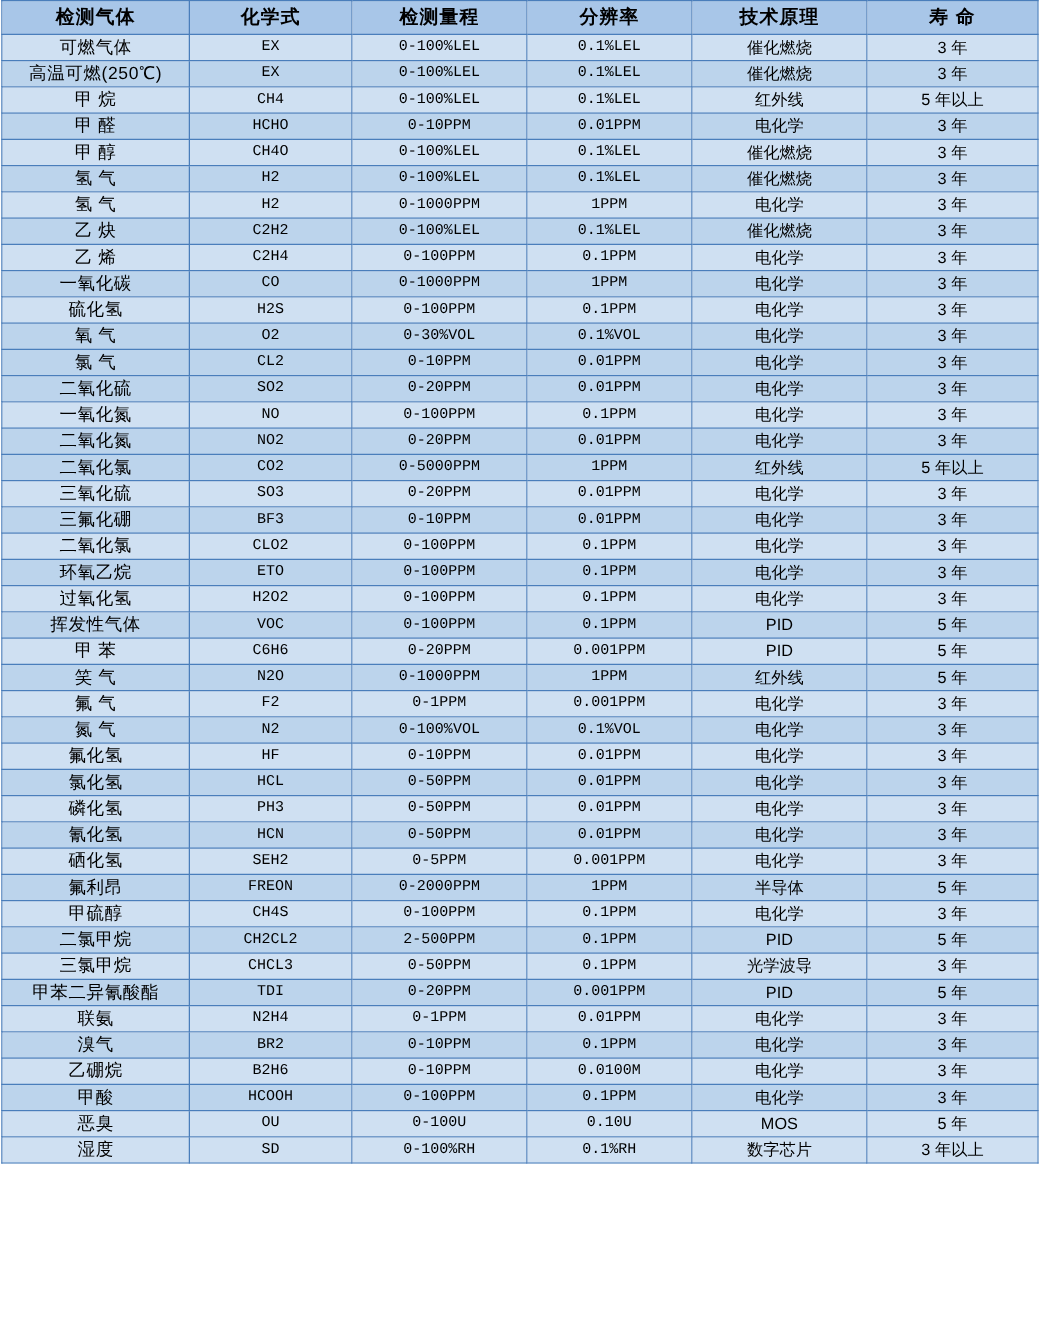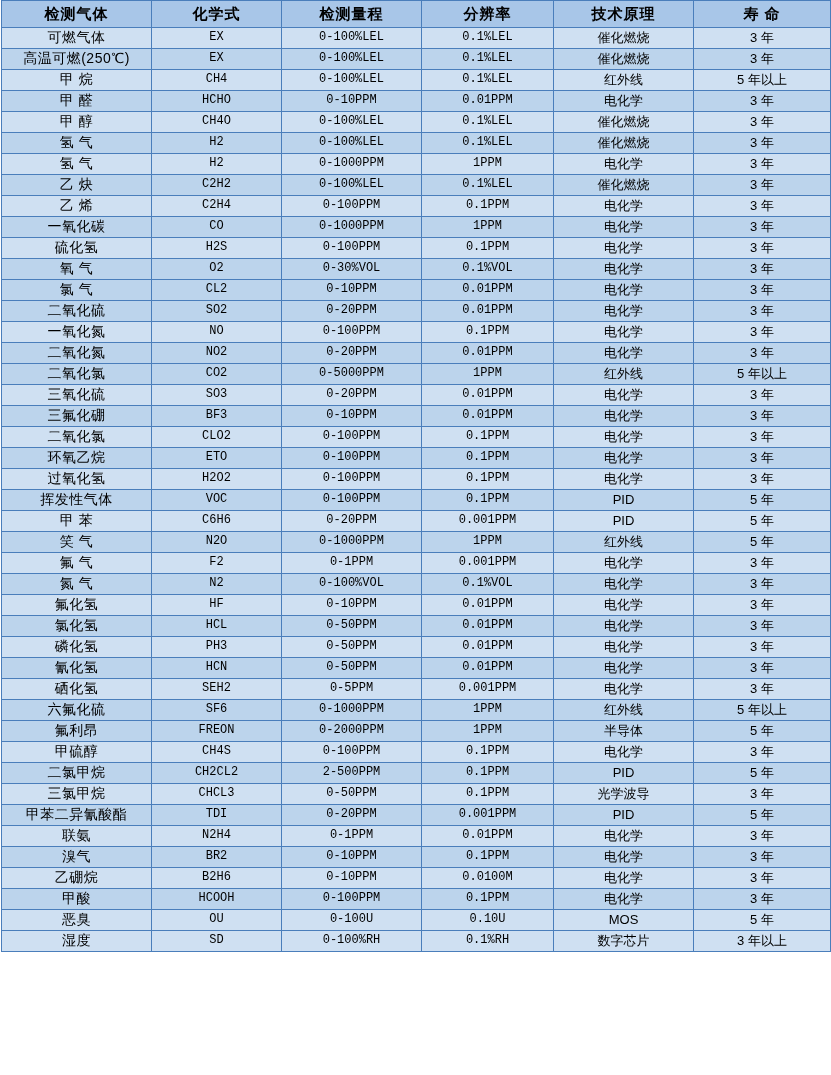--- a/index.html
+++ b/index.html
@@ -331,28 +331,20 @@
       </tr>
       <tr class="odd">
         <td class="name">硒化氢</td>
         <td class="formula">SEH2</td>
         <td class="range">0-5PPM</td>
         <td class="res">0.001PPM</td>
         <td class="tech">电化学</td>
         <td class="life">3 年</td>
       </tr>
       <tr class="even">
-        <td class="name">六氟化硫</td>
-        <td class="formula">SF6</td>
-        <td class="range">0-1000PPM</td>
-        <td class="res">1PPM</td>
-        <td class="tech">红外线</td>
-        <td class="life">5 年以上</td>
-      </tr>
-      <tr class="even">
         <td class="name">氟利昂</td>
         <td class="formula">FREON</td>
         <td class="range">0-2000PPM</td>
         <td class="res">1PPM</td>
         <td class="tech">半导体</td>
         <td class="life">5 年</td>
       </tr>
       <tr class="odd">
         <td class="name">甲硫醇</td>
         <td class="formula">CH4S</td>

